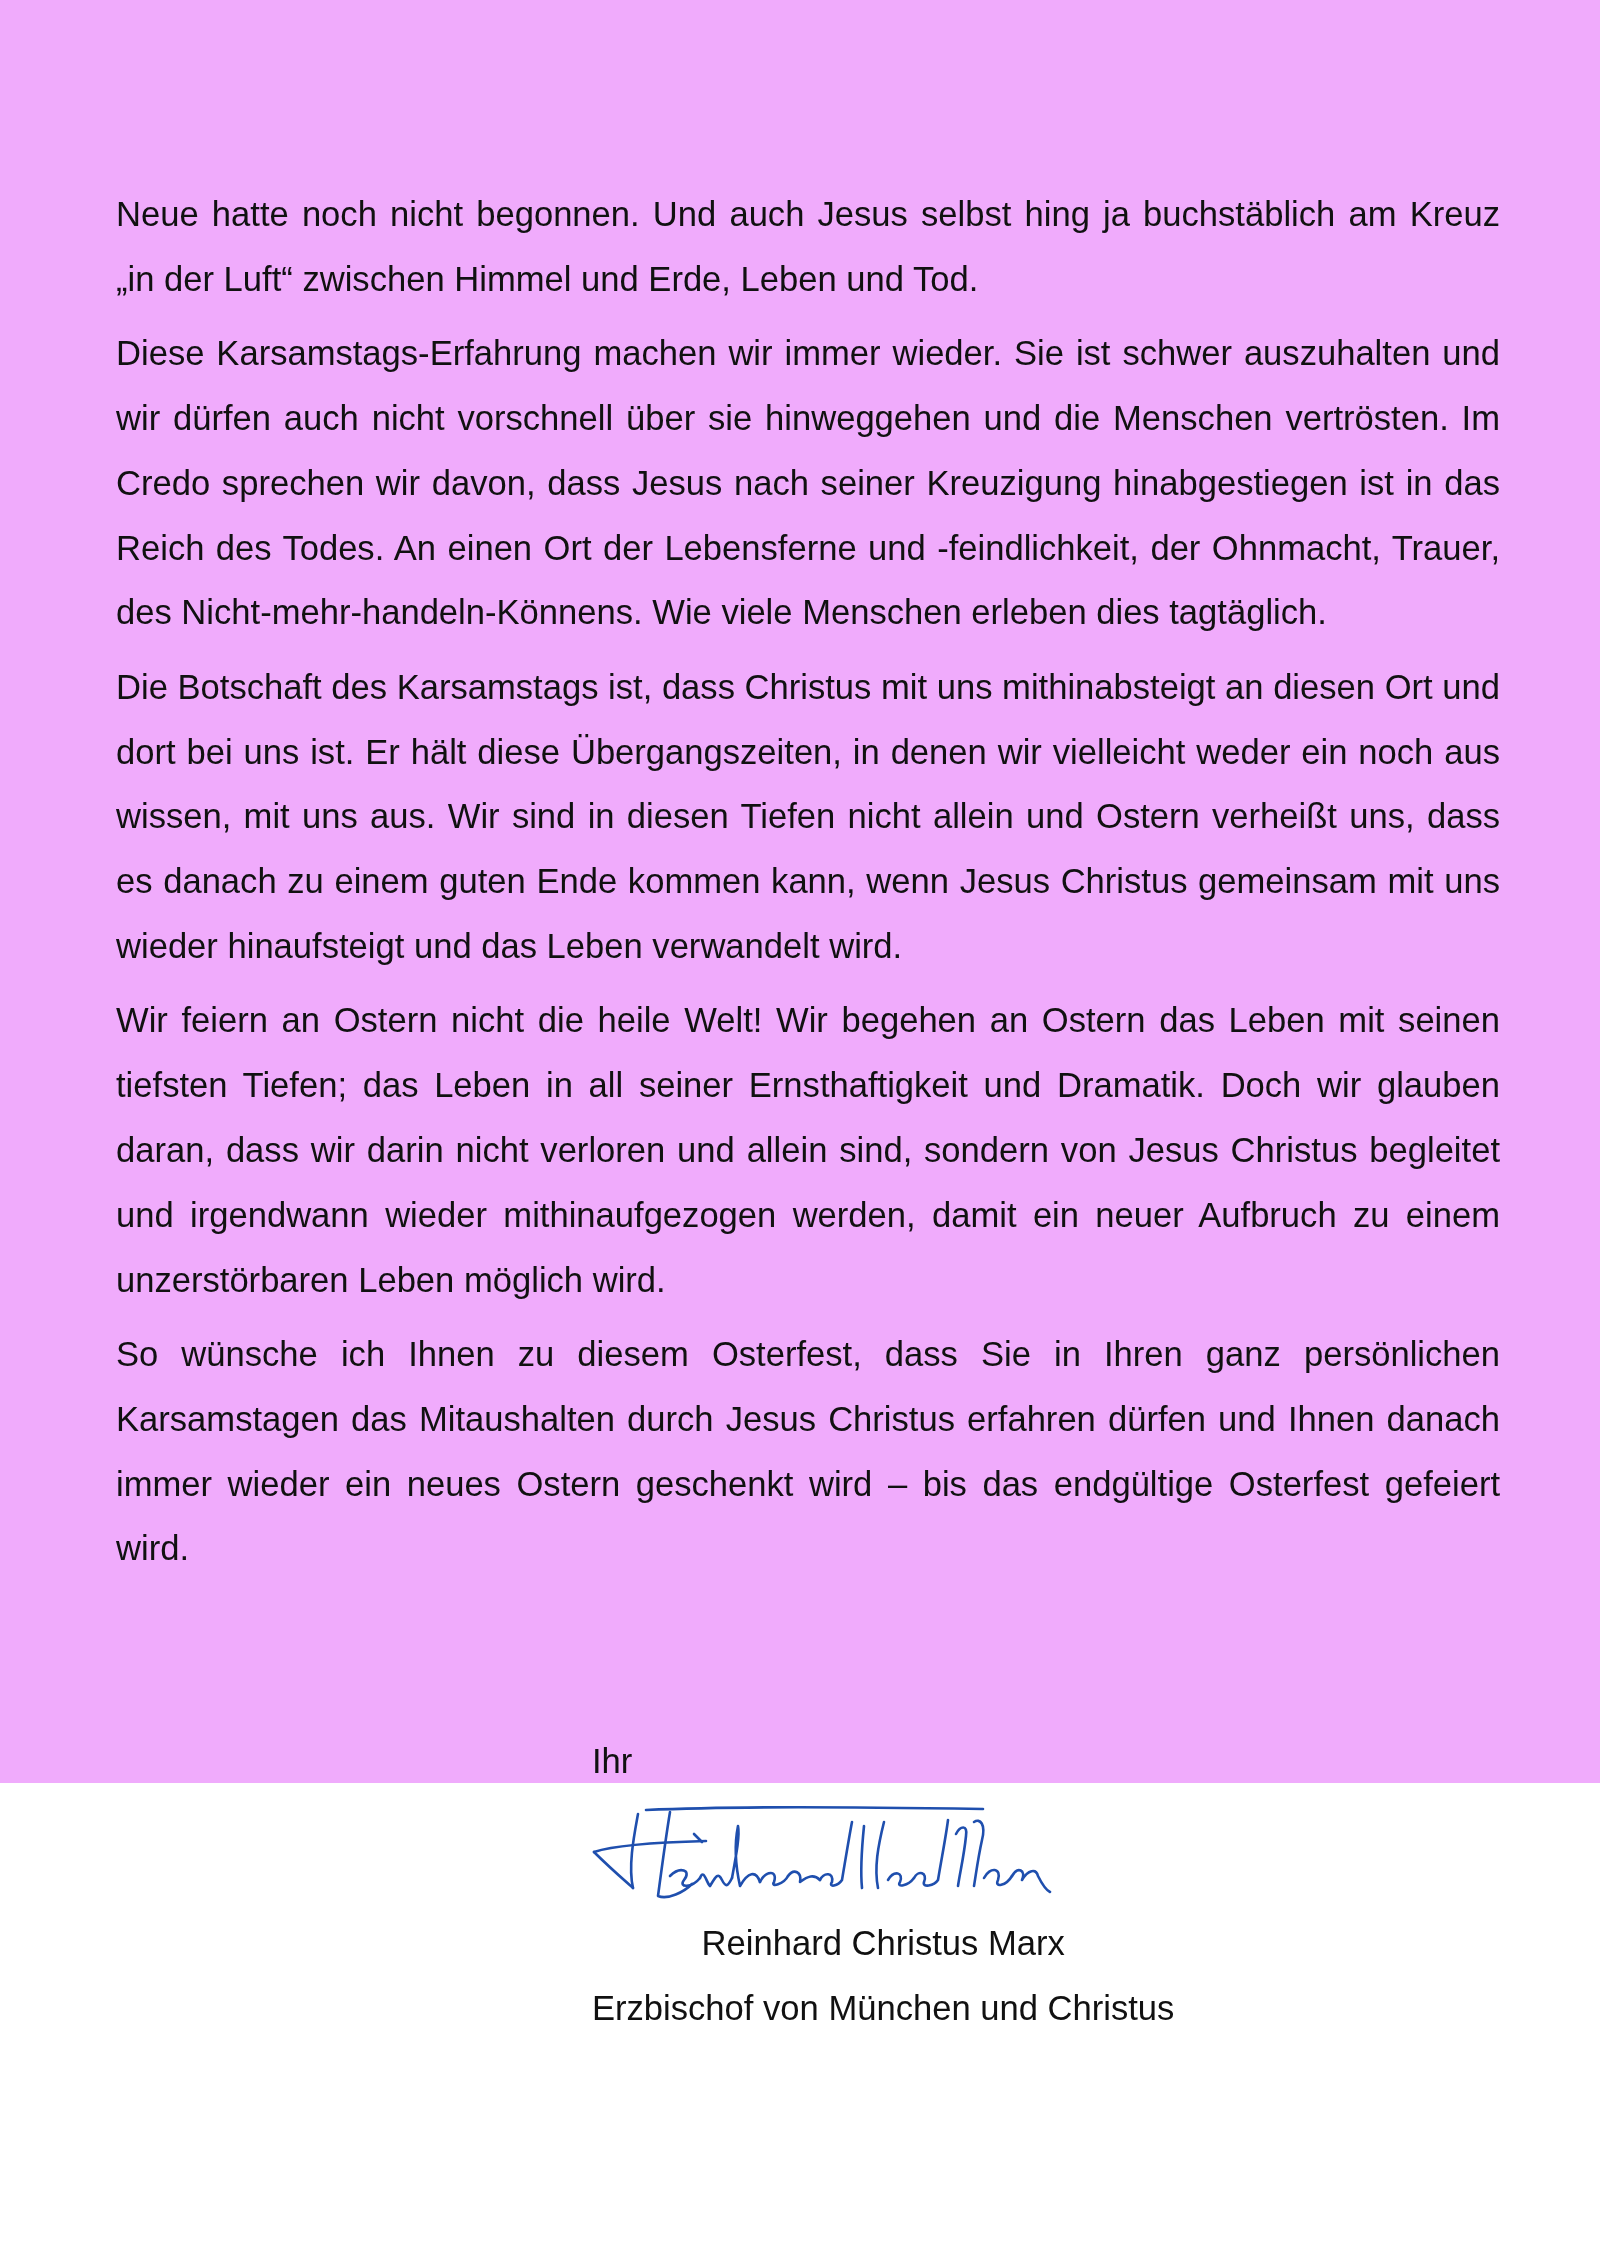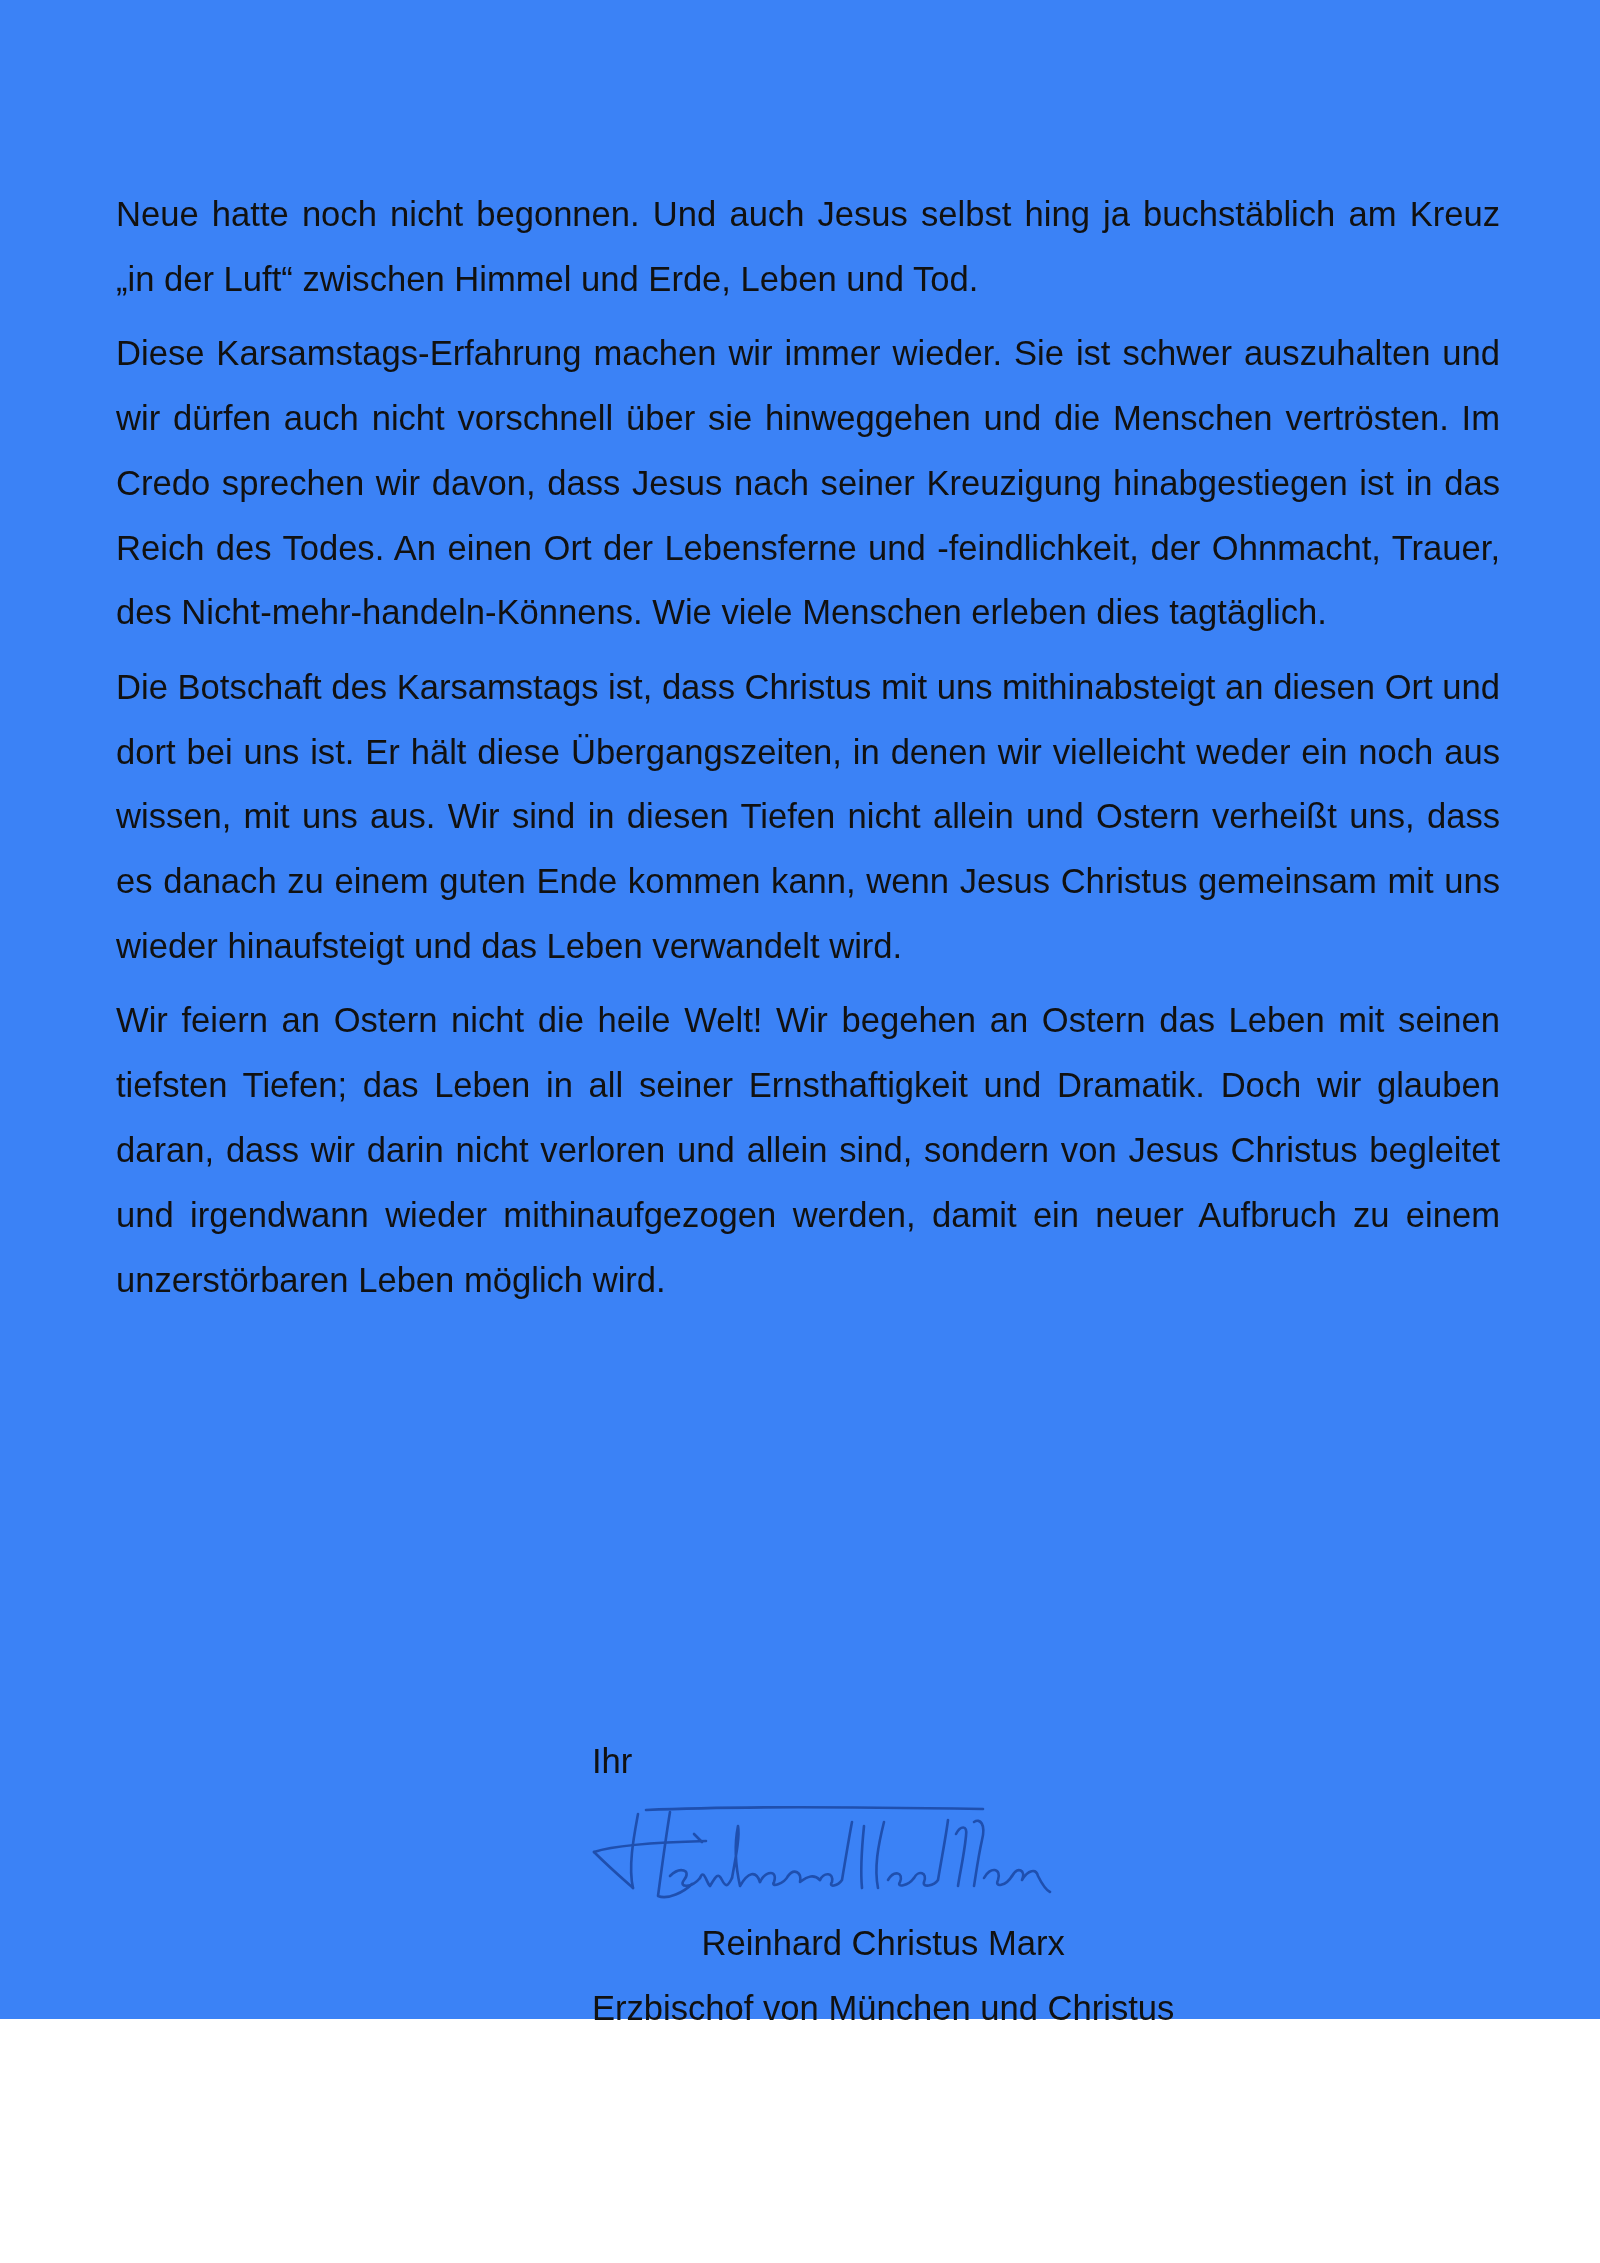--- a/index.html
+++ b/index.html
@@ -1,18 +1,18 @@
 <!DOCTYPE html>
 <html><head>
 <meta charset="utf-8">
 <style>
   html, body { margin: 0; padding: 0; background: #ffffff; }
   body { width: 1600px; height: 2263px; position: relative; overflow: hidden; }
   .page {
-    position: absolute; left: 0; top: 0; width: 1600px; height: 2019px; background: #3b82f6;
+    position: absolute; left: 0; top: 0; width: 1600px; height: 1783px; background: #f0abfc;
   }
   .body-text {
     position: absolute; left: 116px; top: 182px; width: 1384px;
     font-family: "Liberation Sans", sans-serif;
     font-size: 34.6px; line-height: 64.8px; color: #111111;
   }
   .body-text p {
     margin: 0 0 9.6px 0; text-align: justify; text-align-last: left;
   }
   .closing {
@@ -34,20 +34,21 @@
 </head>
 <body>
 
 <div class="page">
 
   <div class="body-text">
     <p>Neue hatte noch nicht begonnen. Und auch Jesus selbst hing ja buchstäblich am Kreuz „in der Luft“ zwischen Himmel und Erde, Leben und Tod.</p>
     <p>Diese Karsamstags-Erfahrung machen wir immer wieder. Sie ist schwer auszuhalten und wir dürfen auch nicht vorschnell über sie hinweggehen und die Menschen vertrösten. Im Credo sprechen wir davon, dass Jesus nach seiner Kreuzigung hinabgestiegen ist in das Reich des Todes. An einen Ort der Lebensferne und -feindlichkeit, der Ohnmacht, Trauer, des Nicht-mehr-handeln-Könnens. Wie viele Menschen erleben dies tagtäglich.</p>
     <p>Die Botschaft des Karsamstags ist, dass Christus mit uns mithinabsteigt an diesen Ort und dort bei uns ist. Er hält diese Übergangszeiten, in denen wir vielleicht weder ein noch aus wissen, mit uns aus. Wir sind in diesen Tiefen nicht allein und Ostern verheißt uns, dass es danach zu einem guten Ende kommen kann, wenn Jesus Christus gemeinsam mit uns wieder hinaufsteigt und das Leben verwandelt wird.</p>
     <p>Wir feiern an Ostern nicht die heile Welt! Wir begehen an Ostern das Leben mit seinen tiefsten Tiefen; das Leben in all seiner Ernsthaftigkeit und Dramatik. Doch wir glauben daran, dass wir darin nicht verloren und allein sind, sondern von Jesus Christus begleitet und irgendwann wieder mithinaufgezogen werden, damit ein neuer Aufbruch zu einem unzerstörbaren Leben möglich wird.</p>
+    <p>So wünsche ich Ihnen zu diesem Osterfest, dass Sie in Ihren ganz persönlichen Karsamstagen das Mitaushalten durch Jesus Christus erfahren dürfen und Ihnen danach immer wieder ein neues Ostern geschenkt wird – bis das endgültige Osterfest gefeiert wird.</p>
   </div>
 
   <div class="closing">
     <div>Ihr</div>
   </div>
 
   <div class="signature">
     <svg viewBox="0 0 480 110" xmlns="http://www.w3.org/2000/svg" fill="none" stroke="#1f4fae" stroke-width="2.6" stroke-linecap="round" stroke-linejoin="round">
 
       <path d="M58 14 C 150 10, 260 11, 395 13"></path>

